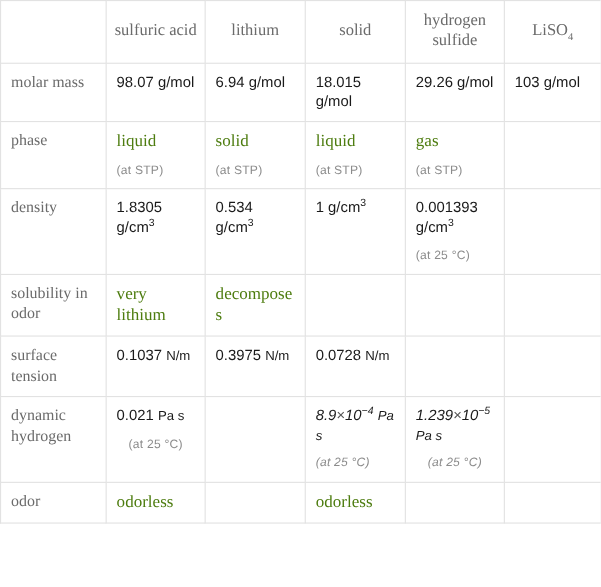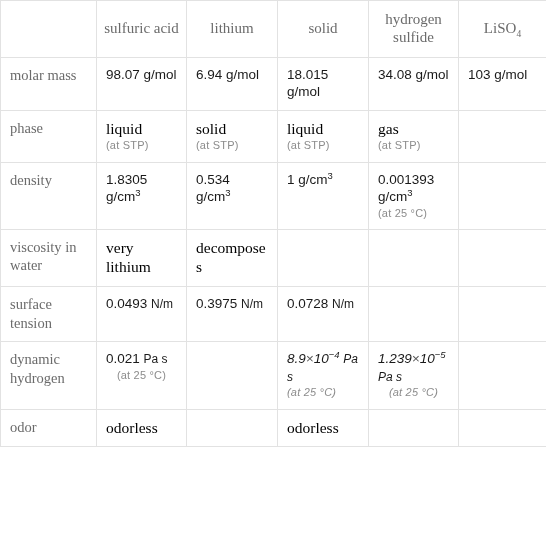--- a/index.html
+++ b/index.html
@@ -60,32 +60,32 @@
   
   td.val {
     font-size: 13.5px;
     color: #1a1a1a;
   }
 
   
   .wordval {
     font-family: "Liberation Serif", serif;
     font-size: 15.5px;
-    color: #000000;
+    color: #4d7c0f;
     line-height: 1.24;
     text-align: right;
   }
 
   
   .qual {
     display: block;
     font-family: "Liberation Sans", sans-serif;
     font-size: 11px;
     color: #8c8c8c;
-    margin-top: 0;
+    margin-top: 10px;
     letter-spacing: 0.2px;
   }
   .qual.center { text-align: center; }
 
   
   .unit { font-size: 12px; }
 
   sup, sub {
     font-size: 9.5px;
     line-height: 0;
@@ -116,21 +116,21 @@
       <td>solid</td>
       <td>hydrogen sulfide</td>
       <td><span>LiSO</span><sub>4</sub></td>
     </tr>
 
     <tr>
       <td class="rowlabel">molar mass</td>
       <td class="val">98.07 g/mol</td>
       <td class="val">6.94 g/mol</td>
       <td class="val">18.015 g/mol</td>
-      <td class="val">34.08 g/mol</td>
+      <td class="val">29.26 g/mol</td>
       <td class="val">103 g/mol</td>
     </tr>
 
     <tr>
       <td class="rowlabel">phase</td>
       <td class="val">
         <span class="wordval">liquid</span>
         <span class="qual">(at STP)</span>
       </td>
       <td class="val">
@@ -153,31 +153,31 @@
     <tr>
       <td class="rowlabel">density</td>
       <td class="val"><span>1.8305</span> <span>g/cm</span><sup>3</sup></td>
       <td class="val"><span>0.534</span> <span>g/cm</span><sup>3</sup></td>
       <td class="val"><span>1</span> <span>g/cm</span><sup>3</sup></td>
       <td class="val"><span>0.001393</span> <span>g/cm</span><sup>3</sup><span class="qual">(at 25 °C)</span></td>
       <td class="val"></td>
     </tr>
 
     <tr>
-      <td class="rowlabel">viscosity in water</td>
+      <td class="rowlabel">solubility in odor</td>
       <td class="val"><span class="wordval">very lithium</span></td>
       <td class="val"><span class="wordval">decomposes</span></td>
       <td class="val"></td>
       <td class="val"></td>
       <td class="val"></td>
     </tr>
 
     <tr>
       <td class="rowlabel">surface tension</td>
-      <td class="val"><span>0.0493</span> <span class="unit">N/m</span></td>
+      <td class="val"><span>0.1037</span> <span class="unit">N/m</span></td>
       <td class="val"><span>0.3975</span> <span class="unit">N/m</span></td>
       <td class="val"><span>0.0728</span> <span class="unit">N/m</span></td>
       <td class="val"></td>
       <td class="val"></td>
     </tr>
 
     <tr>
       <td class="rowlabel">dynamic hydrogen</td>
       <td class="val"><span>0.021</span> <span class="unit">Pa s</span><span class="qual center">(at 25 °C)</span></td>
       <td class="val"></td>

